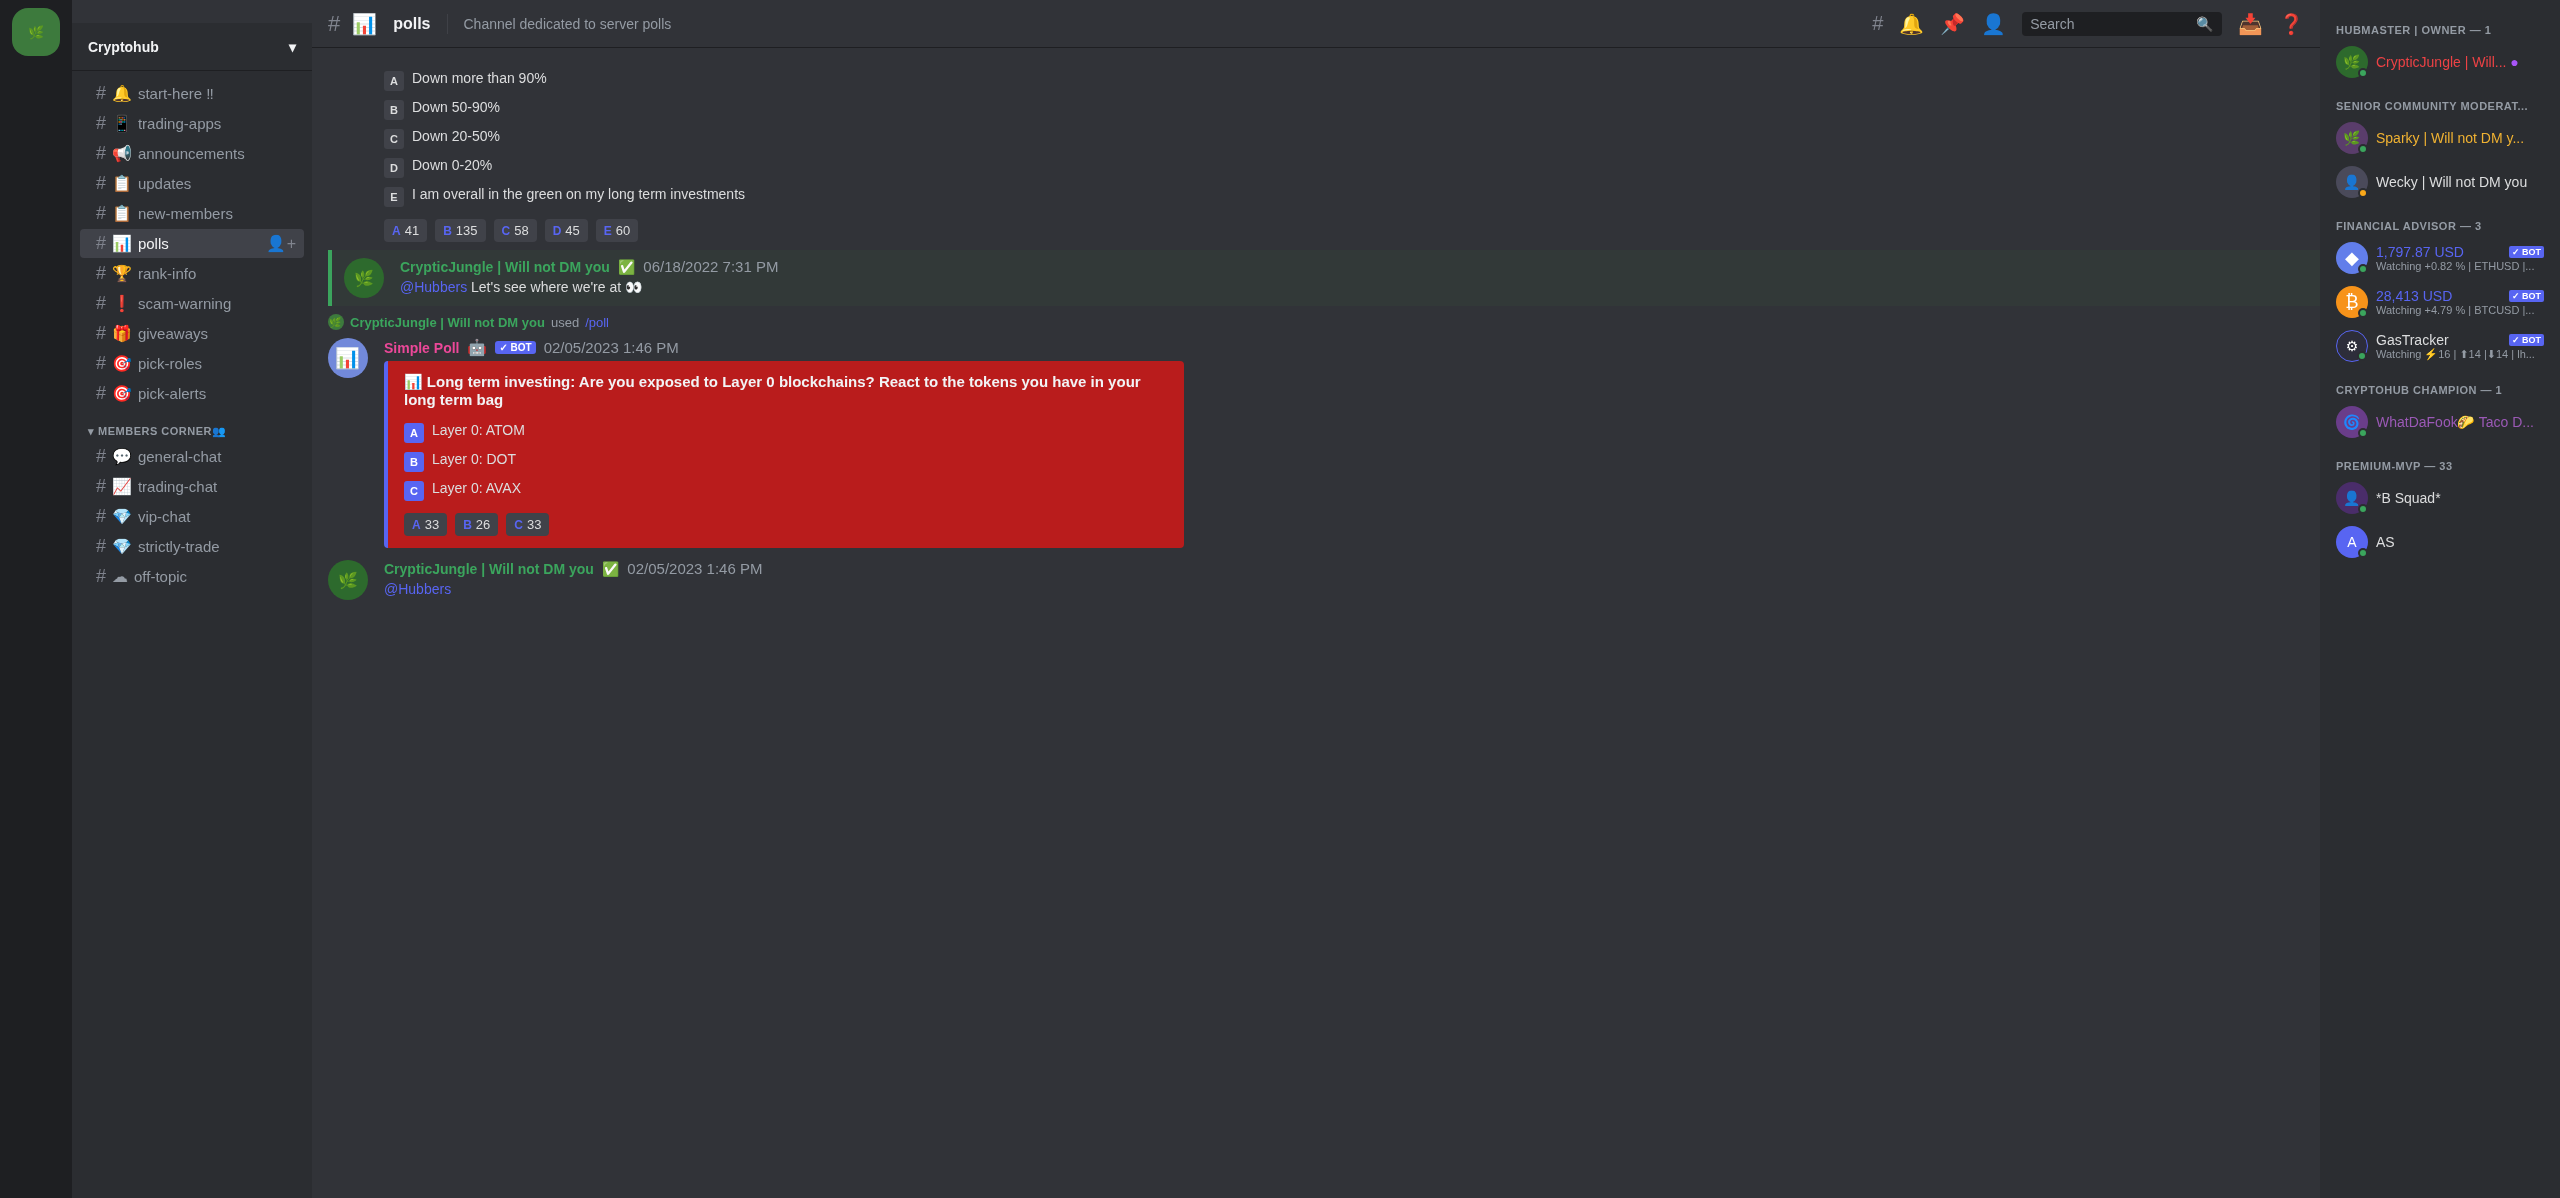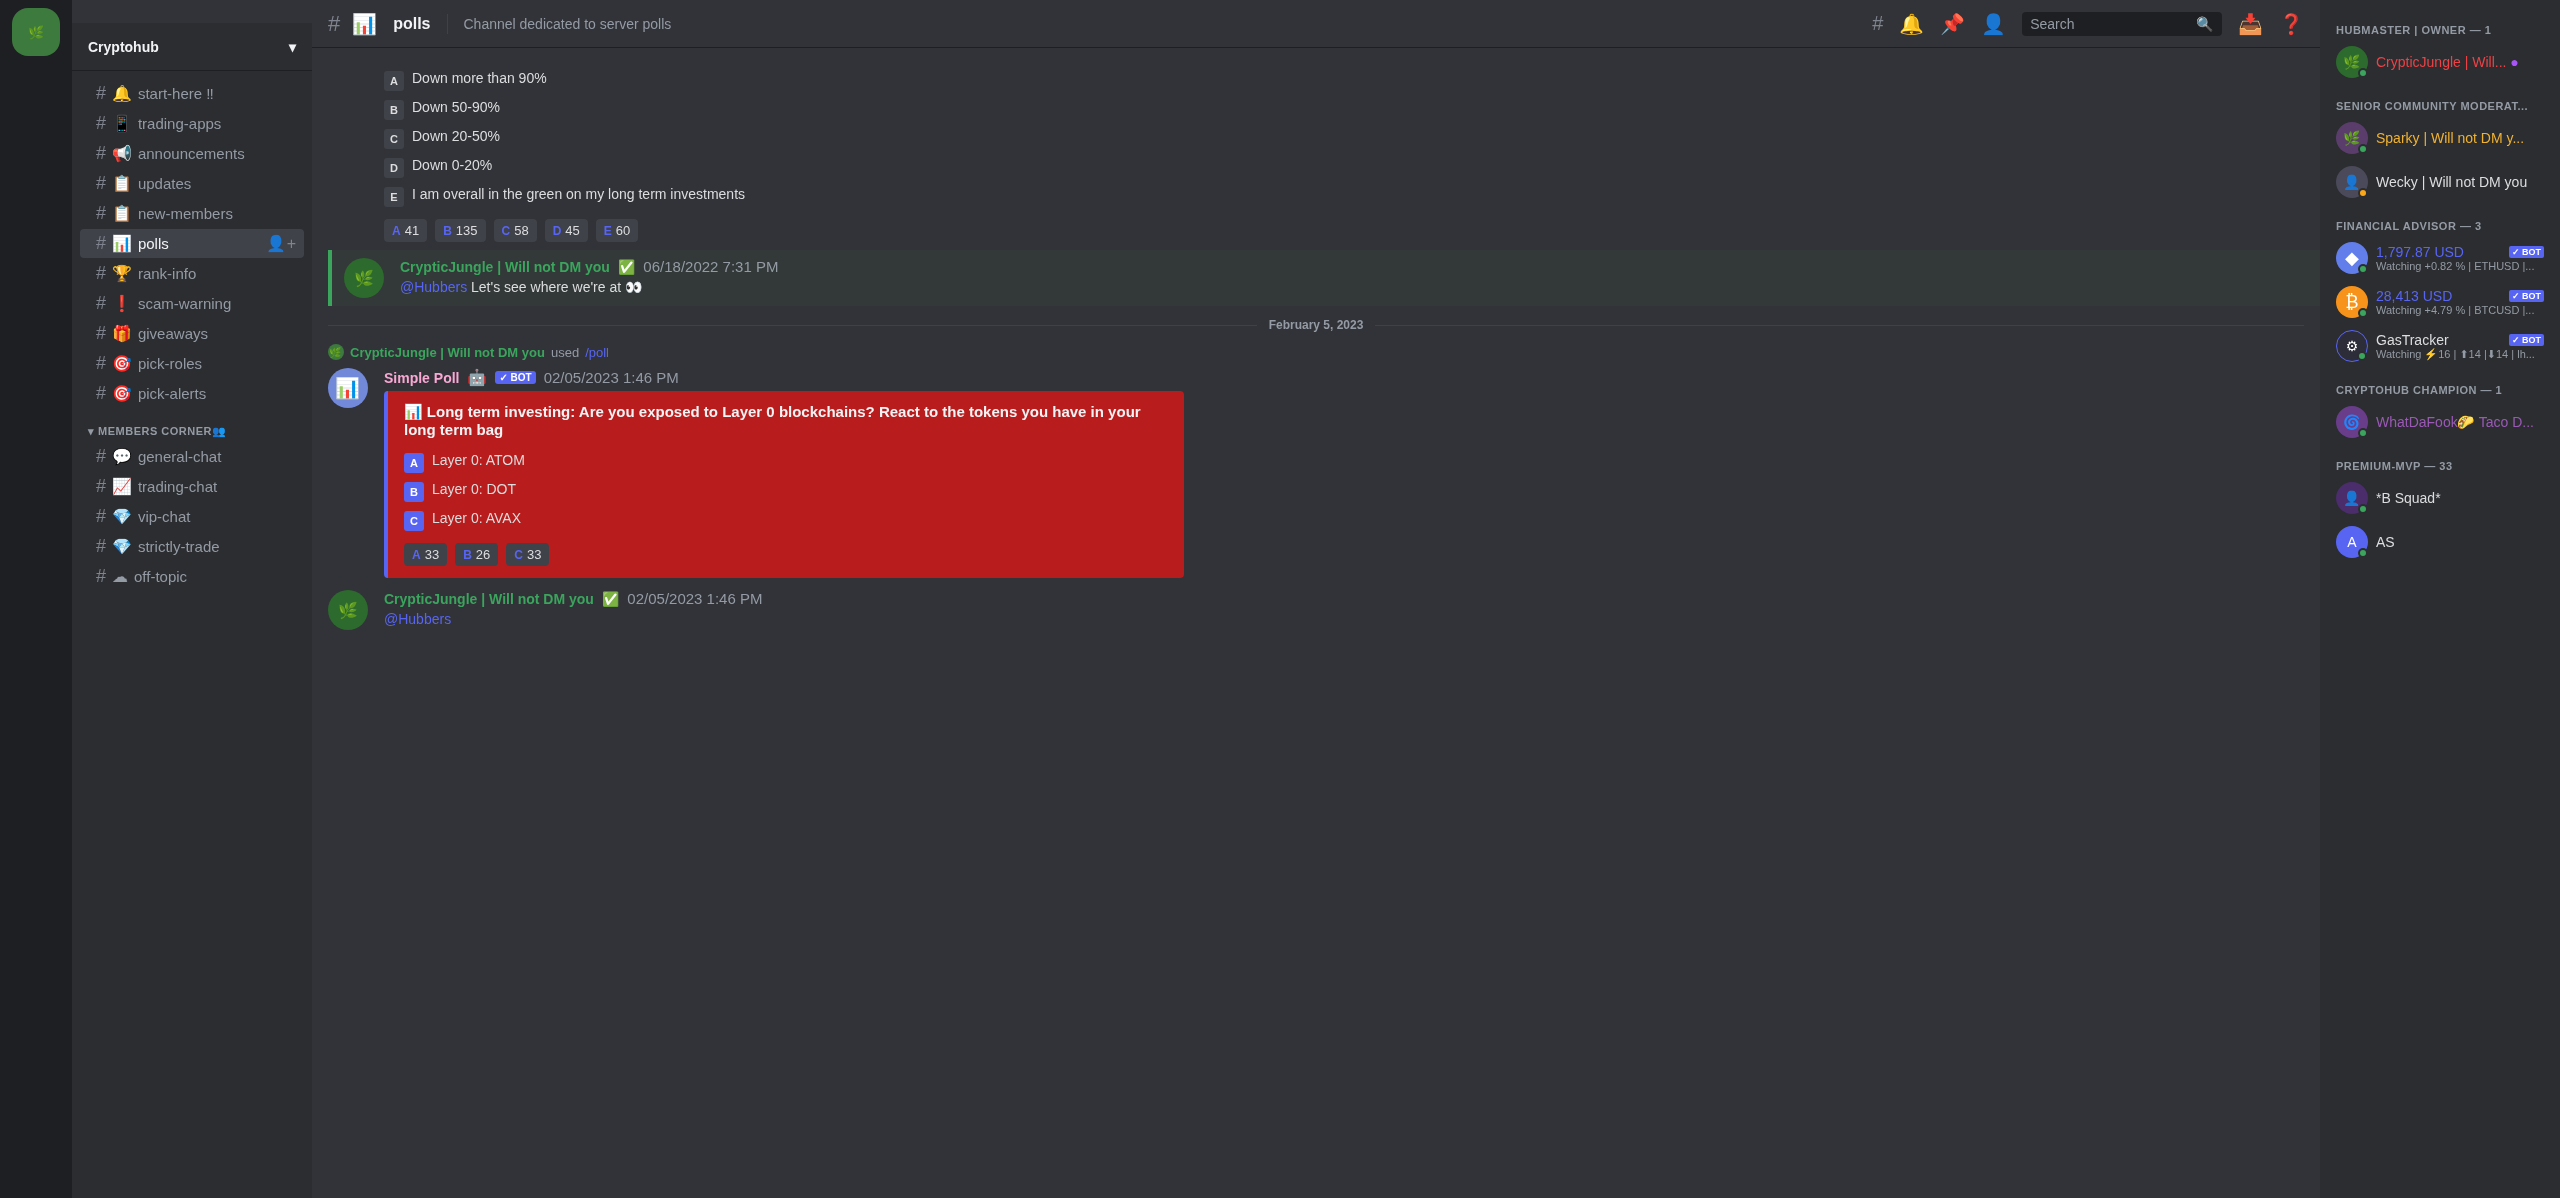--- a/index.html
+++ b/index.html
@@ -550,38 +550,35 @@
             <span class="timestamp">06/18/2022 7:31 PM</span>
           </div>
           <div>
             <span class="mention">@Hubbers</span>
             <span> Let's see where we're at 👀</span>
           </div>
         </div>
       </div>
     </div>
 
-    <div class="date-divider">
-      <span>February 5, 2023</span>
-    </div>
 
     <div class="used-slash">
       <div class="avatar" style="width:16px; height:16px; background:#3d7a3d; border-radius:50%; font-size:10px;">🌿</div>
       <span class="slash-user">CrypticJungle | Will not DM you</span>
       <span> used </span>
       <span class="slash-cmd">/poll</span>
     </div>
 
     <div class="message-group">
       <div class="avatar avatar-poll" style="background:#7289da;">
         <span>📊</span>
       </div>
       <div class="message-content">
         <div class="message-header">
-          <span class="username" style="color:#f9a8d4;">Simple Poll</span>
+          <span class="username" style="color:#ec4899;">Simple Poll</span>
           <span style="font-size:16px;">🤖</span>
           <span class="bot-badge">✓ BOT</span>
           <span class="timestamp">02/05/2023 1:46 PM</span>
         </div>
         <div class="poll-embed">
           <div class="poll-title">
             <span>📊 </span>Long term investing: Are you exposed to Layer 0 blockchains? React to the tokens you have in your long term bag
           </div>
           <div class="poll-options">
             <div class="poll-option">

